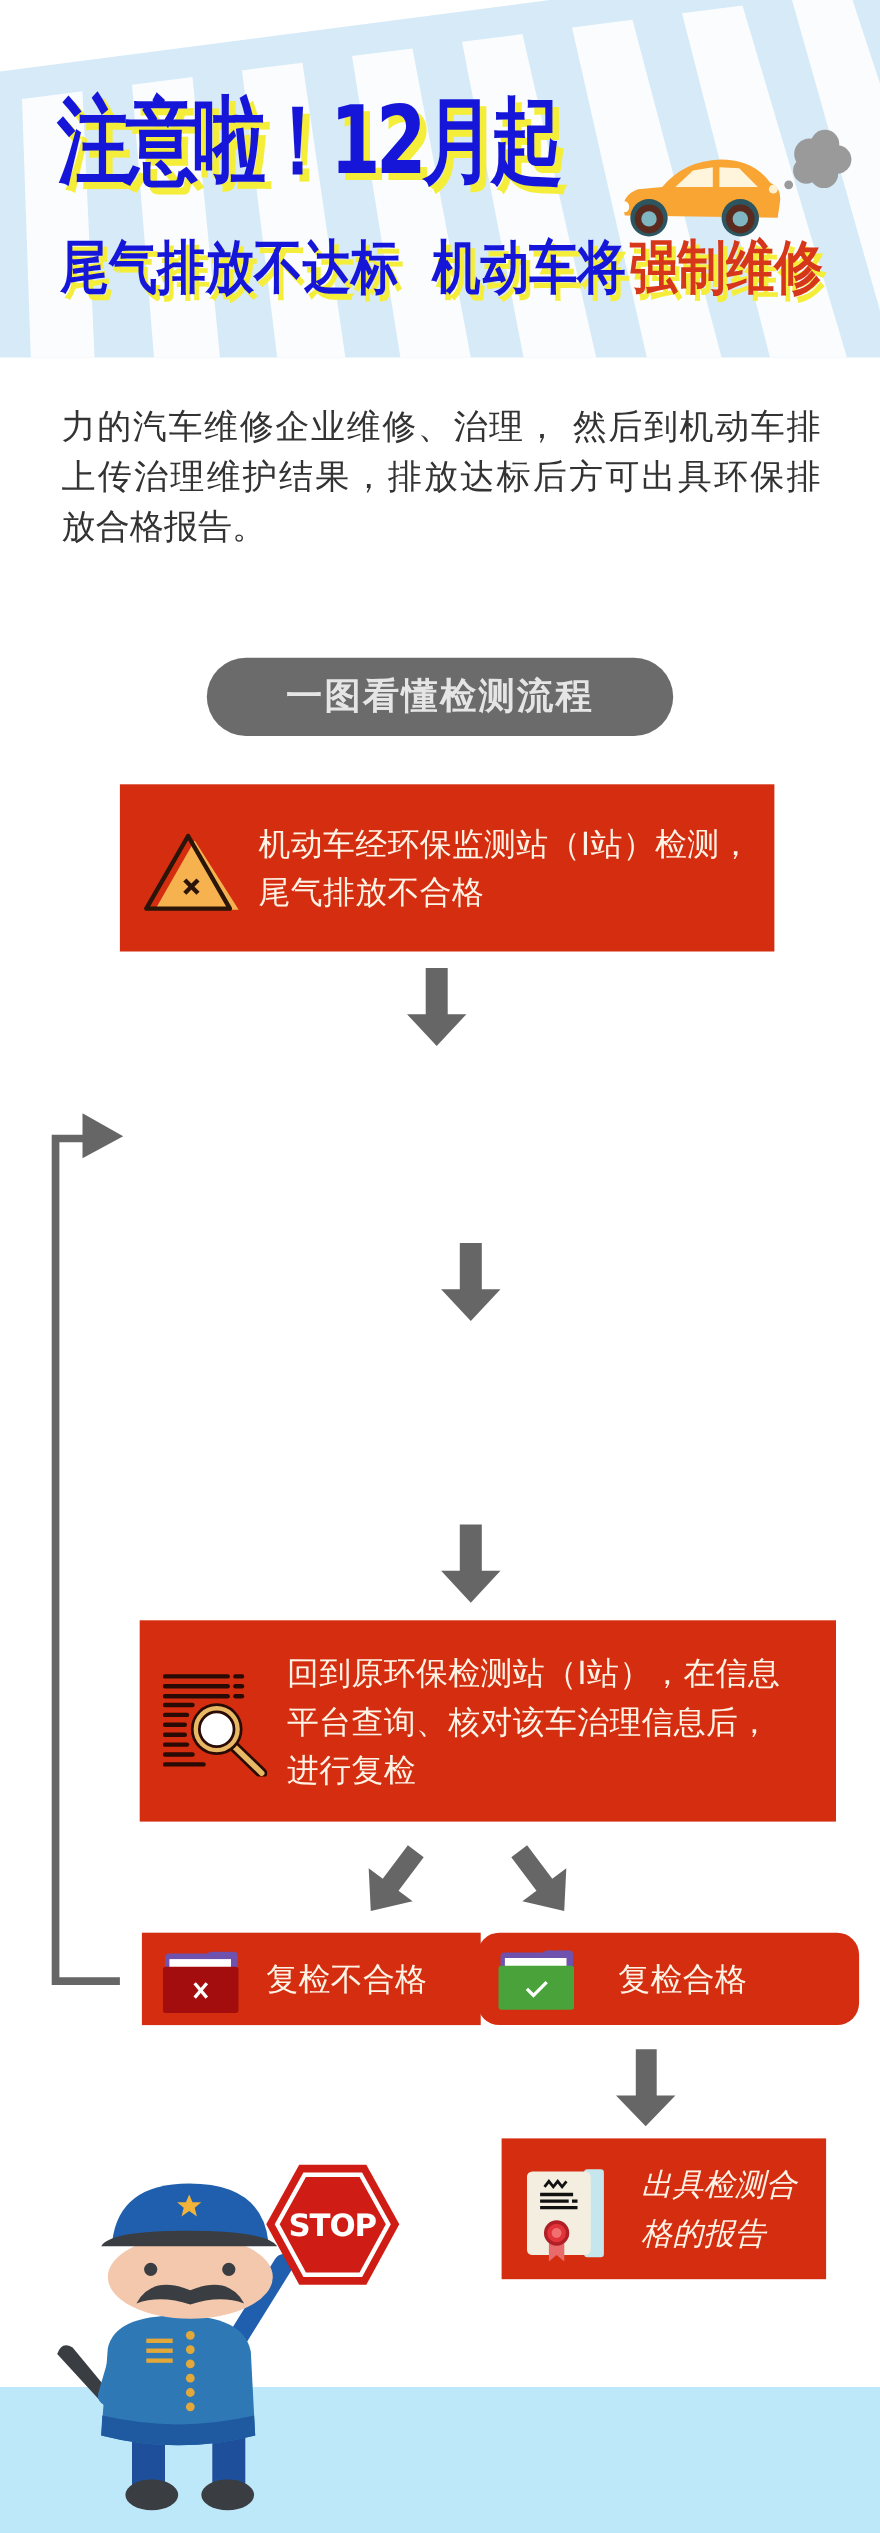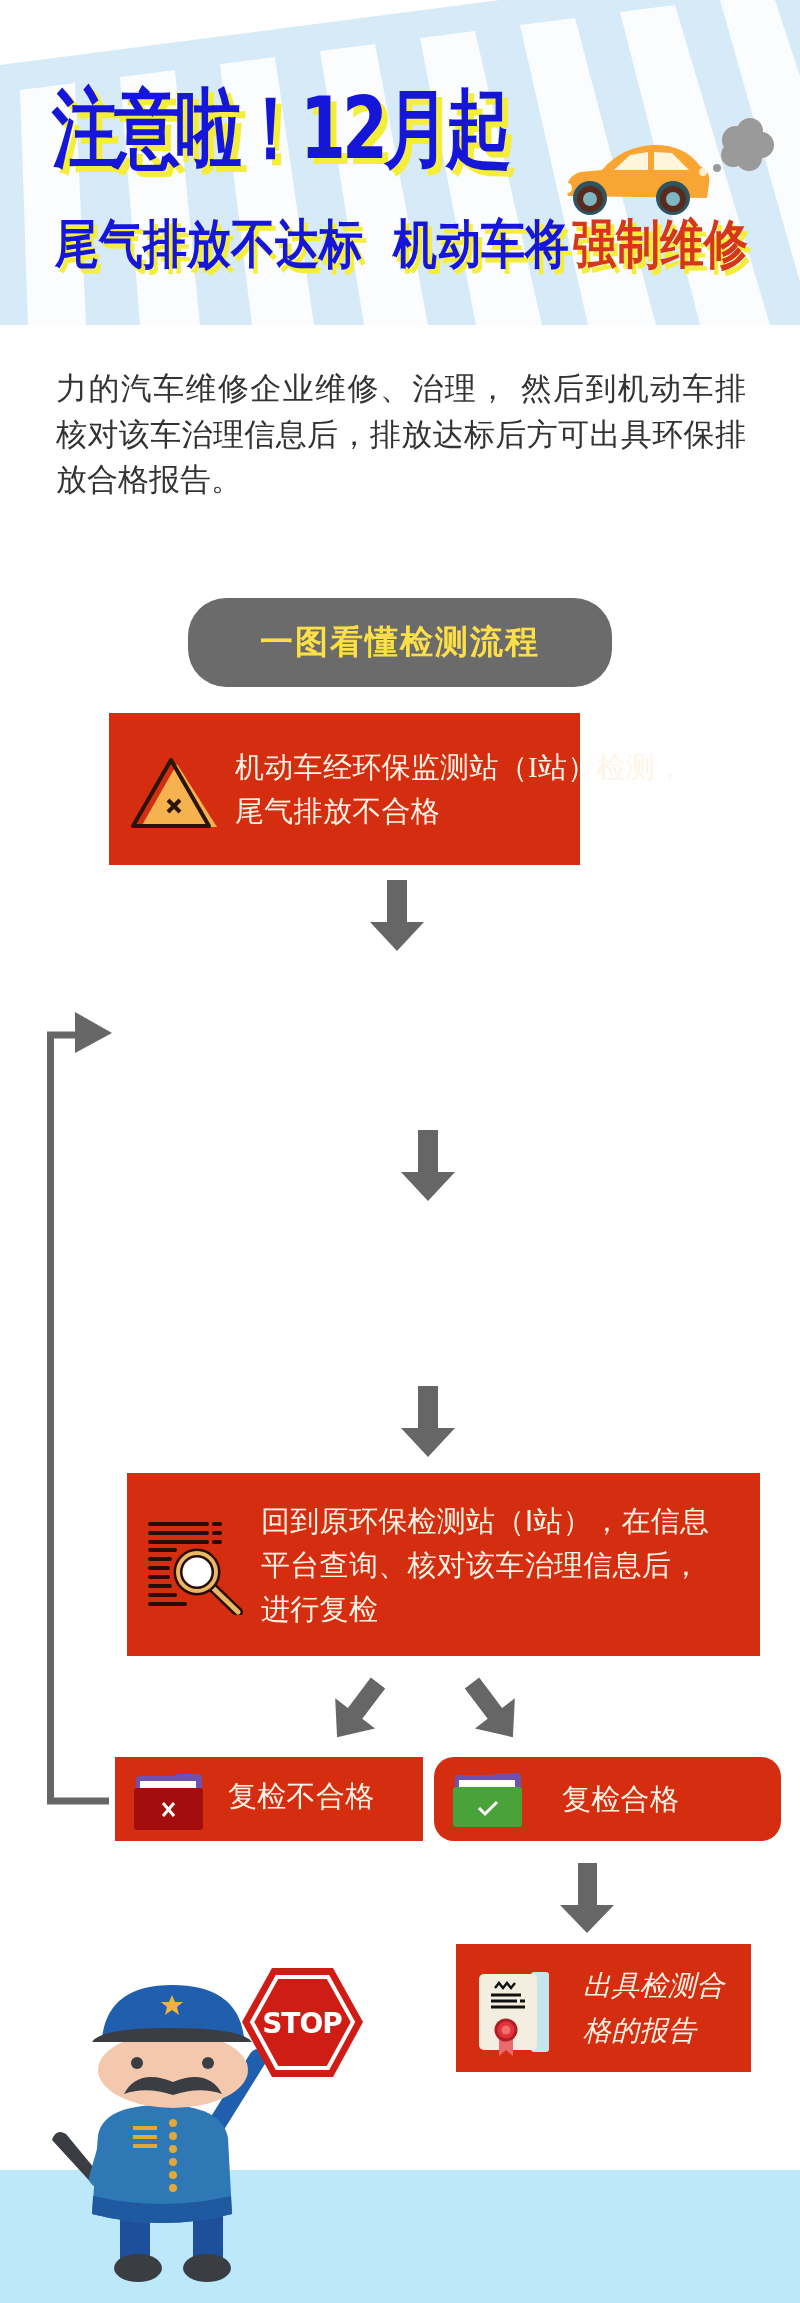--- a/index.html
+++ b/index.html
@@ -21,22 +21,22 @@
     transform: scaleY(1.2); transform-origin: top left;
   }
   .subtitle.red { color: #d6361a; }
   .intro {
     position: absolute; left: 56px; top: 366px; width: 690px;
     font-size: 31px; line-height: 45.5px; color: #333333;
   }
   .intro .ln { white-space: nowrap; }
   .intro .ln.j { text-align: justify; text-align-last: justify; }
   .pill {
-    position: absolute; left: 188px; top: 598px; width: 424px; height: 89px;
-    border-radius: 38px; background: #6b6b6b; color: #fde047;
+    position: absolute; left: 188px; top: 598px; width: 424px; height: 71px;
+    border-radius: 38px; background: #6b6b6b; color: #e5e5e5;
     display: flex; align-items: center; justify-content: center;
     font-size: 33px; font-weight: bold; letter-spacing: 2px;
   }
   .box { position: absolute; background: #d42d0f; }
   .box .icon { position: absolute; }
   .box .txt {
     position: absolute; top: 0; bottom: 0; display: flex; flex-direction: column;
     justify-content: center; color: #fff3e6; font-size: 29px; line-height: 44px;
     white-space: nowrap; letter-spacing: 0.3px;
   }
@@ -85,29 +85,29 @@
     <circle cx="40" cy="98" r="17" fill="#2c5560"></circle>
     <circle cx="123" cy="98" r="17" fill="#2c5560"></circle>
     <circle cx="40" cy="99" r="13" fill="#5a2a1e"></circle>
     <circle cx="123" cy="99" r="13" fill="#5a2a1e"></circle>
     <circle cx="40" cy="99" r="7" fill="#7fb6c2"></circle>
     <circle cx="123" cy="99" r="7" fill="#7fb6c2"></circle>
   </svg>
 
   <div class="intro">
     <div class="ln j">力的汽车维修企业维修、治理， 然后到机动车排</div>
-    <div class="ln j">核对该车治理信息后，排放达标后方可出具环保排</div>
+    <div class="ln j">上传治理维护结果，排放达标后方可出具环保排</div>
     <div class="ln">放合格报告。</div>
   </div>
 
   <div class="pill">
     <span>一图看懂检测流程</span>
   </div>
 
-  <div class="box" style="left:109px;top:713px;width:471px;height:152px;font-family:Liberation Serif, serif;">
+  <div class="box" style="left:109px;top:713px;width:595px;height:152px;">
     <svg class="icon" style="left:20px;top:43px" width="91" height="73">
       <polygon points="12,71 48,8 88,71" fill="#f6b24e"></polygon>
       <polygon points="4,70 42,4 80,70" fill="none" stroke="#2a1508" stroke-width="4" stroke-linejoin="round"></polygon>
       <line x1="39" y1="44" x2="51" y2="56" stroke="#2a1508" stroke-width="4"></line>
       <line x1="51" y1="44" x2="39" y2="56" stroke="#2a1508" stroke-width="4"></line>
     </svg>
     <div class="txt" style="left:126px">
       <div>机动车经环保监测站（I站）检测，</div>
       <div>尾气排放不合格</div>
     </div>
@@ -137,21 +137,21 @@
       <circle cx="49" cy="52" r="19" fill="#ffffff" stroke="#2a0a05" stroke-width="9"></circle>
       <circle cx="49" cy="52" r="19" fill="none" stroke="#e8b864" stroke-width="4"></circle>
     </svg>
     <div class="txt" style="left:134px">
       <div>回到原环保检测站（I站），在信息</div>
       <div>平台查询、核对该车治理信息后，</div>
       <div>进行复检</div>
     </div>
   </div>
 
-  <div class="box" style="left:115px;top:1757px;width:308px;height:84px;font-family:Liberation Mono, monospace;">
+  <div class="box" style="left:129px;top:1757px;width:308px;height:84px;">
     <svg class="icon" style="left:19px;top:17px" width="69" height="56">
       <path d="M2 6 Q2 2 6 2 L40 2 L44 0 L64 0 Q68 0 68 4 L68 20 L2 20 Z" fill="#6f52ad"></path>
       <rect x="6" y="7" width="56" height="8" fill="#ffffff"></rect>
       <rect x="0" y="14" width="69" height="42" rx="3" fill="#a30d0d"></rect>
       <line x1="29" y1="29" x2="40" y2="42" stroke="#ffffff" stroke-width="3"></line>
       <line x1="40" y1="29" x2="29" y2="42" stroke="#ffffff" stroke-width="3"></line>
     </svg>
     <div class="txt" style="left:113px">
       <div>复检不合格</div>
     </div>

